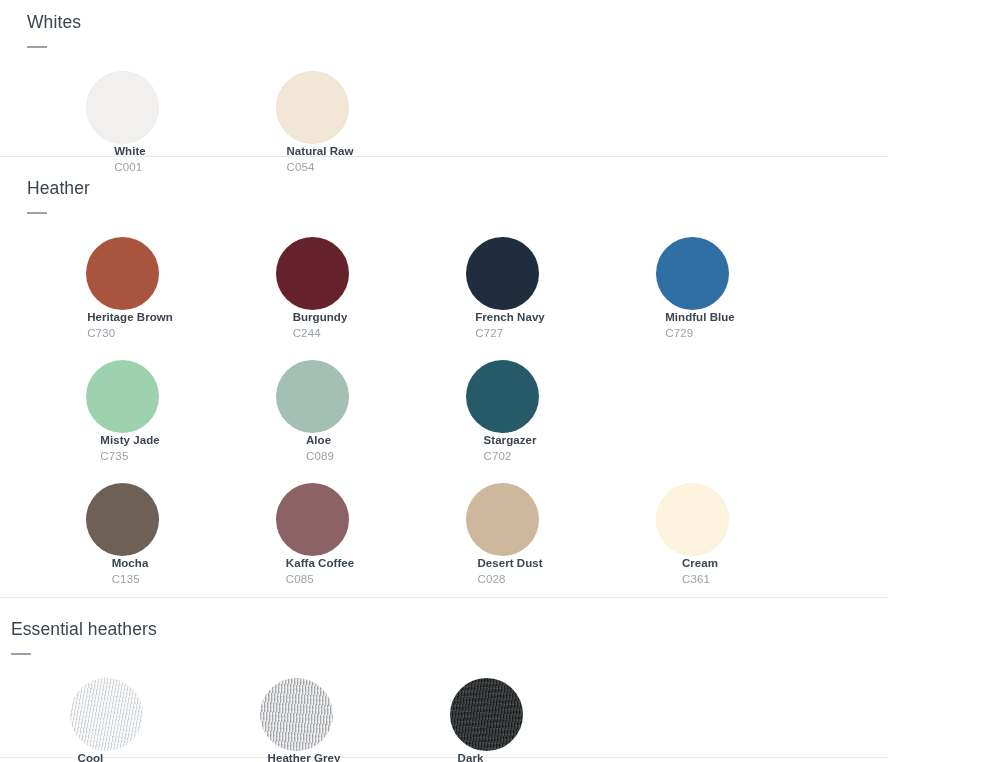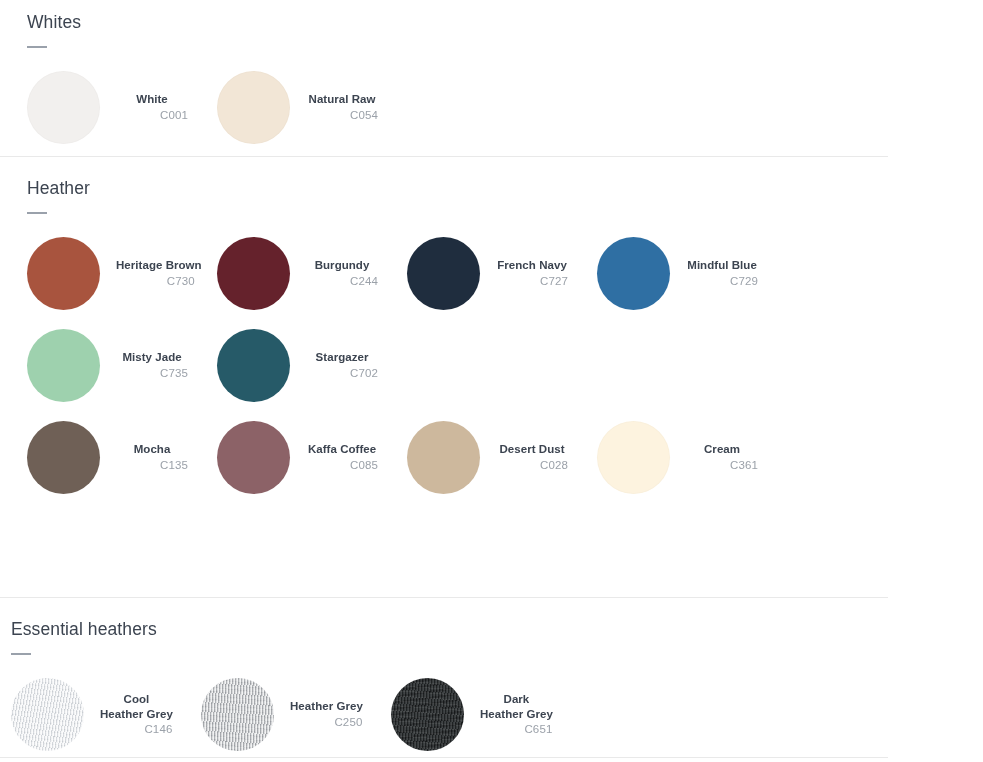--- a/index.html
+++ b/index.html
@@ -30,24 +30,23 @@
     background: #9aa1ab;
     margin-top: 13px;
   }
 
   .swatch-row {
     display: flex;
     flex-direction: row;
   }
   .swatch {
     display: flex;
-    flex-direction: row;
+    flex-direction: column;
     align-items: center;
     width: 190px;
-    text-align: center;
   }
   .dot {
     width: 73px;
     height: 73px;
     border-radius: 50%;
     flex: 0 0 73px;
     background-repeat: repeat;
   }
   .dot-white { box-shadow: inset 0 0 0 1px rgba(0,0,0,0.015); }
   .labels {
@@ -60,21 +59,20 @@
     color: #3c4450;
     white-space: pre-line;
     letter-spacing: 0.05px;
   }
   .code {
     font-size: 11.5px;
     font-weight: 400;
     color: #9ba1a9;
     letter-spacing: 0.15px;
     margin-top: 1px;
-    margin-left: 44px;
   }
 
   
   #sec-whites { left: 27px; top: 12px; }
   #sec-colours { left: 27px; top: 178px; }
   #sec-essential { left: 11px; top: 619px; }
   #sec-special { left: 787px; top: 619px; }
 
   .rows { margin-top: 23px; }
   .swatch-row + .swatch-row { margin-top: 19px; }
@@ -189,20 +187,27 @@
 
       <div class="swatch-row">
         <div class="swatch">
           <div class="dot" style="background-color:#9ED1AE"></div>
           <div class="labels">
             <div class="name">Misty Jade</div>
             <div class="code">C735</div>
           </div>
         </div>
         <div class="swatch">
+          <div class="dot" style="background-color:#A4BFB3"></div>
+          <div class="labels">
+            <div class="name">Aloe</div>
+            <div class="code">C089</div>
+          </div>
+        </div>
+        <div class="swatch">
           <div class="dot" style="background-color:#265A68"></div>
           <div class="labels">
             <div class="name">Stargazer</div>
             <div class="code">C702</div>
           </div>
         </div>
       </div>
 
       <div class="swatch-row">
         <div class="swatch">

